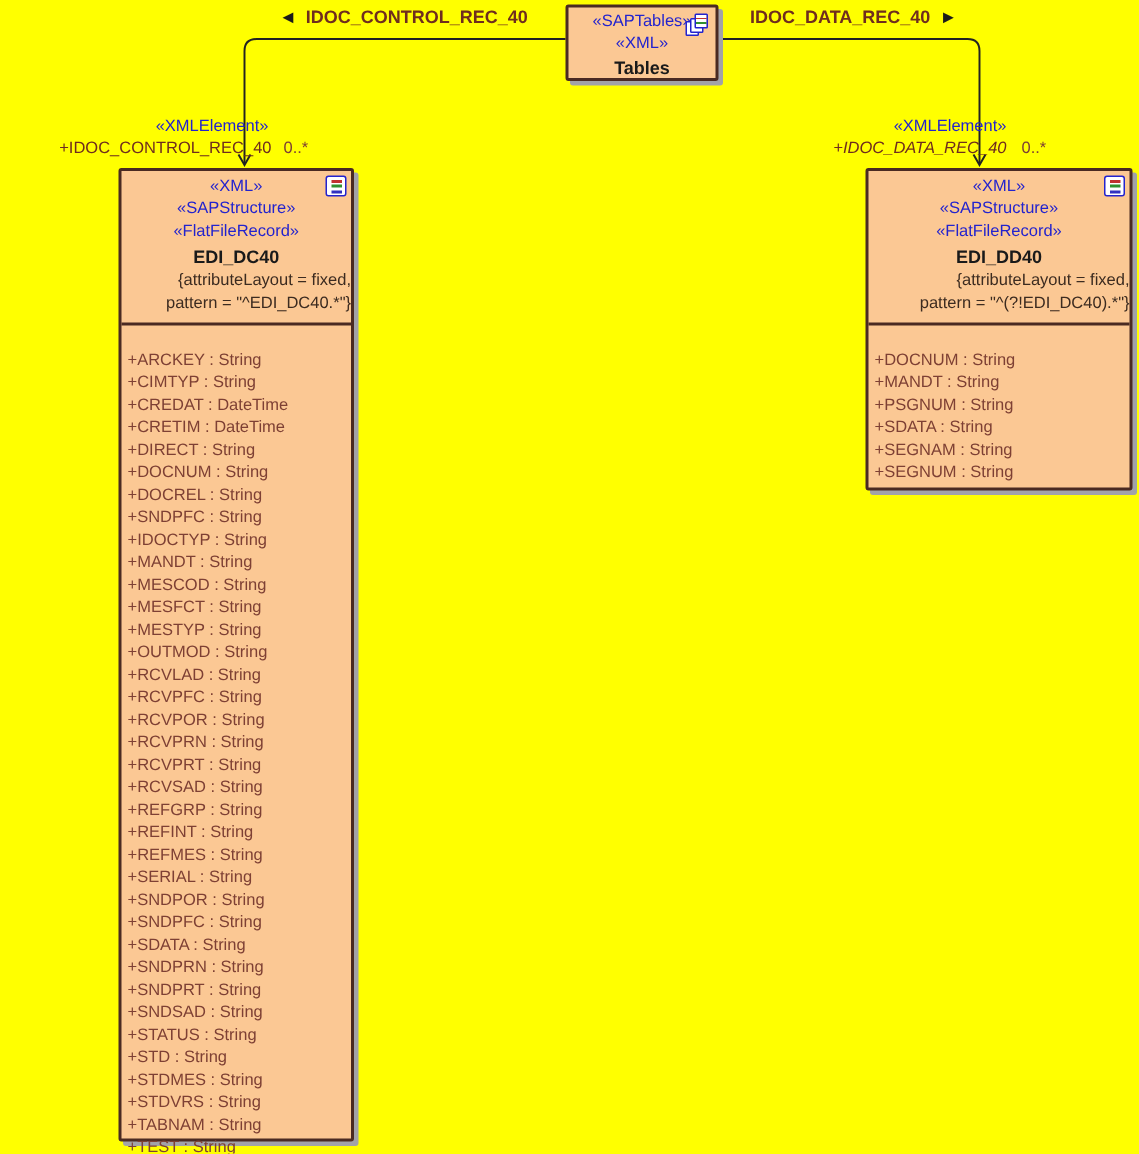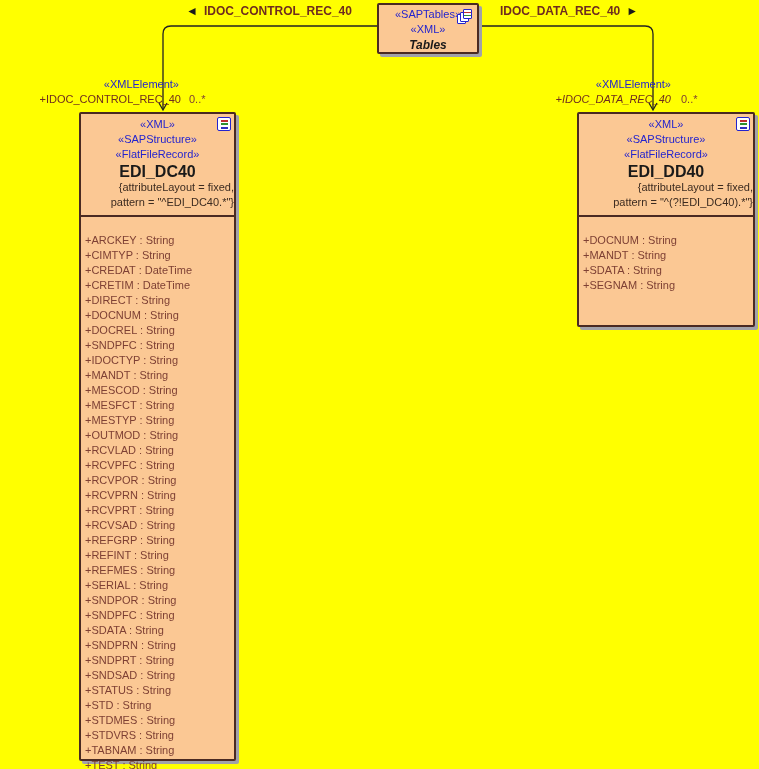--- a/index.html
+++ b/index.html
@@ -41,31 +41,31 @@
     position:absolute;box-sizing:border-box;
     background:var(--fill,#FBC894);
     border:2px solid var(--border,#4A2A22);
     box-shadow:3px 3px 0 0 var(--shadow,#A2A2A8);
     border-radius:2px;
   }
 
   
   #tables-box{left:377px;top:3px;width:102px;height:51px;text-align:center;padding-top:2px;}
   #tables-box .st{font-size:11px;line-height:15px;color:var(--blue,#2323CE);}
-  #tables-box .nm{font-size:12px;line-height:16px;font-weight:bold;color:var(--name,#1a1a1a);font-style:italic;}
+  #tables-box .nm{font-size:12px;line-height:16px;font-weight:bold;color:var(--name,#1a1a1a);}
   .copy-icon{position:absolute;top:4px;right:3px;width:17px;height:16px;}
   .copy-icon i{position:absolute;width:9px;height:10px;background:#fff;border:1px solid var(--blue,#2323CE);border-radius:1px;box-sizing:border-box;}
   .copy-icon i:nth-child(1){left:0;top:5px;}
   .copy-icon i:nth-child(2){left:3px;top:2.5px;}
   .copy-icon i:nth-child(3){left:6px;top:0;background:linear-gradient(#fff 2px,#C03030 2px,#C03030 3px,#fff 3px,#fff 5px,#309030 5px,#309030 6px,#fff 6px);}
 
   
   .cls .hdr{box-sizing:border-box;height:103px;border-bottom:2px solid var(--border,#4A2A22);padding-top:3px;position:relative;}
   .cls .st{font-size:11px;line-height:15px;color:var(--blue,#2323CE);text-align:center;}
-  .cls .nm{font-size:16px;line-height:17px;margin-top:1px;font-weight:bold;color:var(--name,#1a1a1a);text-align:center;}
+  .cls .nm{font-size:12px;line-height:17px;margin-top:1px;font-weight:bold;color:var(--name,#1a1a1a);text-align:center;}
   .cls .con{font-size:11px;line-height:15px;color:var(--constraint,#3C2B20);text-align:right;padding-left:6px;white-space:nowrap;}
   .cls .attrs{padding-top:16px;}
   .cls .attr{font-size:11px;line-height:15px;color:var(--member,#7E4034);padding-left:4px;white-space:nowrap;}
   #cls-dc40{left:79px;top:112px;width:157px;height:649px;}
   #cls-dd40{left:577px;top:112px;width:178px;height:215px;}
 
   .list-icon{
     position:absolute;top:3px;right:3px;width:14px;height:14px;
     background:#fff;border:1px solid var(--blue,#2323CE);border-radius:2px;box-sizing:border-box;
   }
@@ -191,18 +191,20 @@
       <div>
 
       <div class="con">{attributeLayout = fixed,</div>
           <div class="con">pattern = "^(?!EDI_DC40).*"}</div>
         </div>
     </div>
     <div class="attrs">
 
     <div class="attr">+DOCNUM : String</div>
         <div class="attr">+MANDT : String</div>
+        <div class="attr">+PSGNUM : String</div>
         <div class="attr">+SDATA : String</div>
         <div class="attr">+SEGNAM : String</div>
+        <div class="attr">+SEGNUM : String</div>
       </div>
   </div>
 
 </div>
 
 </body></html>

